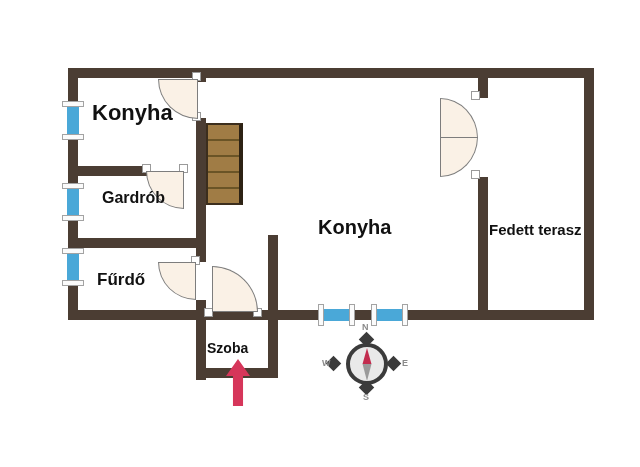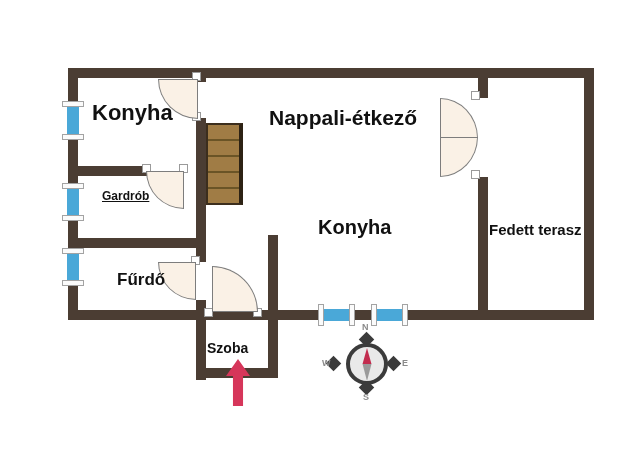--- a/index.html
+++ b/index.html
@@ -19,22 +19,22 @@
   .win-blue { position:absolute; background:var(--window,#4aa8d8); }
   .win-cap  { position:absolute; background:#fbfbfb; border:1px solid #a3a3a3; box-sizing:border-box; }
   .door {
     position:absolute; background:var(--door-fill,#faf1e6);
     border:1.5px solid var(--door-border,#7d7d7d); box-sizing:border-box;
   }
   .jamb { position:absolute; width:9px; height:9px; background:#ffffff;
           border:1px solid #9a9a9a; box-sizing:border-box; }
   .room-label { position:absolute; font-weight:bold; color:var(--text,#111111); white-space:nowrap; }
   .lbl-szoba   { left:92px;  top:100px; font-size:22px; }
-  .lbl-gardrob { left:102px; top:189px; font-size:12px;text-decoration:underline; }
-  .lbl-furdo   { left:117px; top:270px; font-size:17px; }
+  .lbl-gardrob { left:102px; top:189px; font-size:16px; }
+  .lbl-furdo   { left:97px; top:270px; font-size:17px; }
   .lbl-nappali { left:269px; top:106px; font-size:21px; }
   .lbl-konyha  { left:318px; top:216px; font-size:20px; }
   .lbl-fedett  { left:489px; top:221px; font-size:15px; }
   .lbl-terasz  { left:207px; top:340px; font-size:14px; }
   .disclaimer {
     position:absolute; left:0; top:395px; width:612px; text-align:center;
     font-weight:bold; font-size:23px; color:var(--text,#111111); white-space:nowrap;
   }
   .entry-arrow {
     position:absolute; left:226px; top:359px; width:24px; height:47px;
@@ -123,21 +123,20 @@
   <div class="door" style="left:158px; top:79px; width:40px; height:40px; border-radius:0 0 0 100%;"></div>
   <div class="door" style="left:146px; top:171px; width:38px; height:38px; border-radius:0 0 0 100%;"></div>
   <div class="door" style="left:158px; top:262px; width:38px; height:38px; border-radius:0 0 0 100%;"></div>
   <div class="door" style="left:212px; top:266px; width:46px; height:46px; border-radius:0 100% 0 0;"></div>
   <div class="door" style="left:440px; top:98px; width:38px; height:40px; border-radius:0 100% 0 0;"></div>
   <div class="door" style="left:440px; top:137px; width:38px; height:40px; border-radius:0 0 100% 0;"></div>
 
   <div class="room-label lbl-szoba">Konyha</div>
   <div class="room-label lbl-gardrob">Gardrób</div>
   <div class="room-label lbl-furdo">Fűrdő</div>
-  <div class="room-label lbl-nappali">Nappali-étkező</div>
   <div class="room-label lbl-fedett">Fedett terasz</div>
   <div class="room-label lbl-konyha">Konyha</div>
   <div class="room-label lbl-terasz">Szoba</div>
 
   <div class="entry-arrow"></div>
 
   <div>
     <div class="compass-diamond" style="left:361px; top:334px;"></div>
     <div class="compass-diamond" style="left:388px; top:358px;"></div>
     <div class="compass-diamond" style="left:361px; top:382px;"></div>

